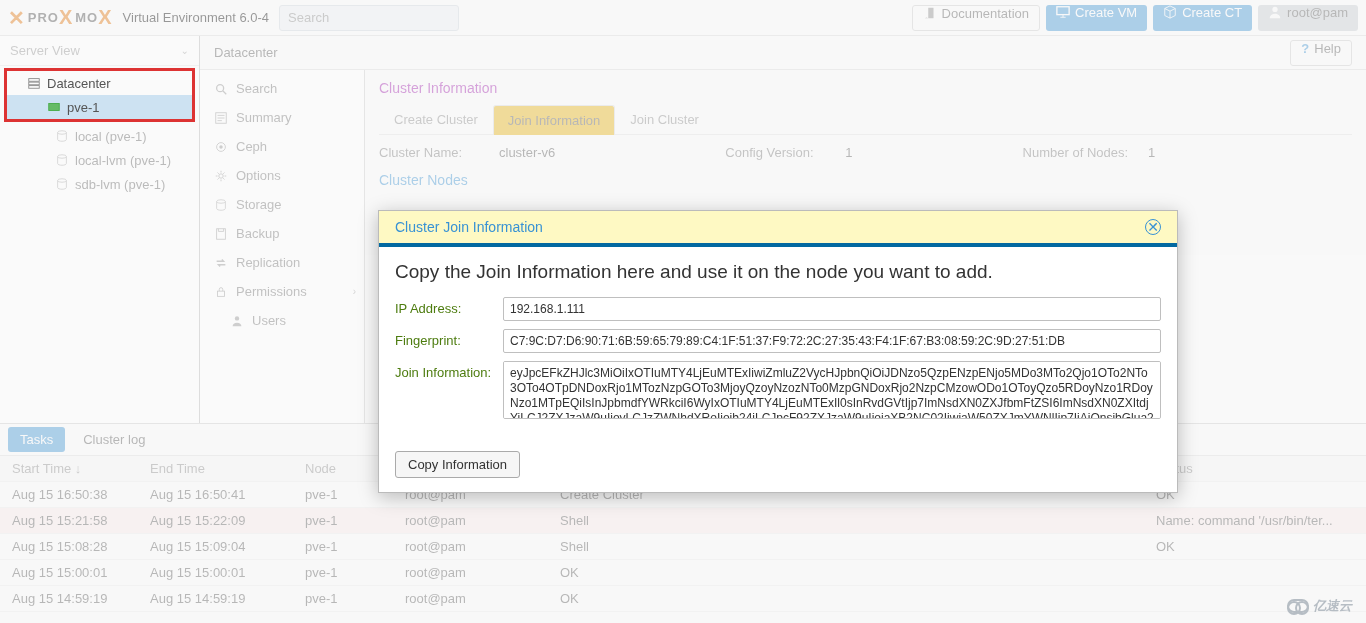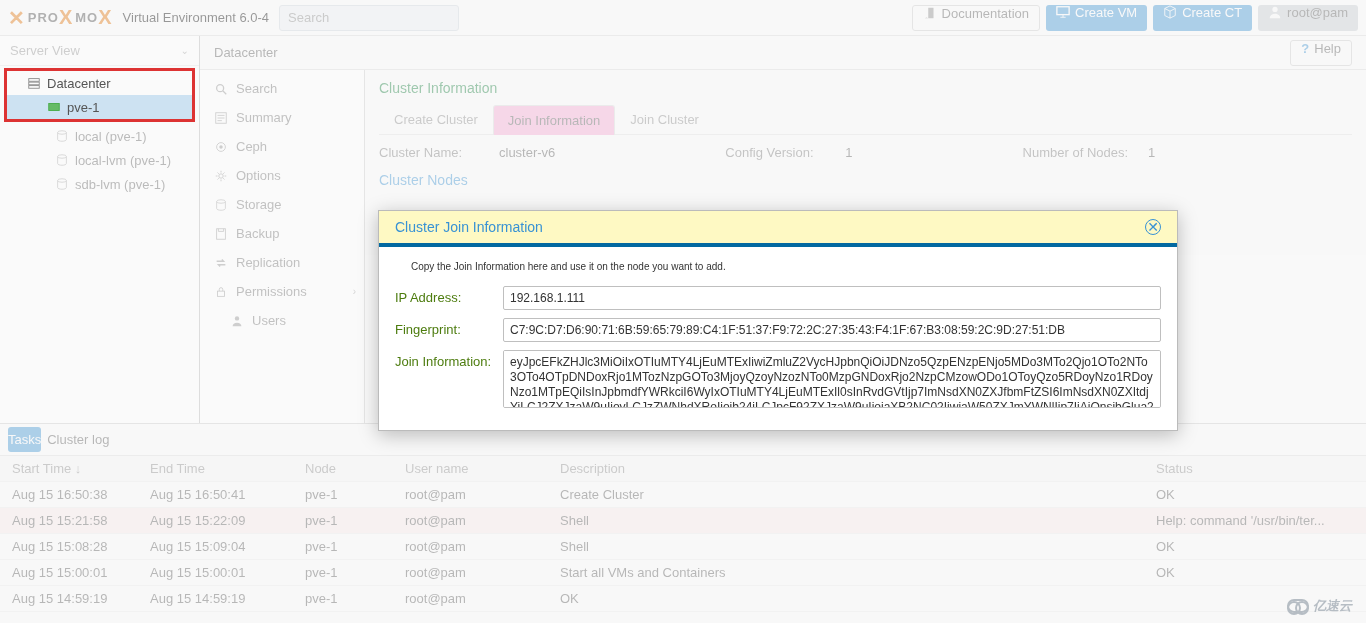--- a/index.html
+++ b/index.html
@@ -32,45 +32,45 @@
 #mid-wrap { flex:1; display:flex; flex-direction:column; }
 #crumb { height:34px; background:#fff; border-bottom:1px solid #ddd; display:flex; align-items:center; padding:0 14px; justify-content:space-between; }
 
 #mid { flex:1; display:flex; }
 #menu { width:165px; background:#fafafa; border-right:1px solid #e5e5e5; padding-top:4px; }
 .mitem { height:29px; display:flex; align-items:center; gap:8px; padding-left:14px; cursor:pointer; color:#666; }
 .mitem.sel2 { background:#e6eef5; }
 .mitem.sub { padding-left:30px; }
 
 #content { flex:1; background:#fff; padding:10px 14px; position:relative; }
-.section-title { color:#15803d; font-size:14px; margin-bottom:8px; }
+.section-title { color:#a21caf; font-size:14px; margin-bottom:8px; }
 .tabrow { display:flex; gap:0; border-bottom:1px solid #e5e5e5; margin-bottom:10px; }
 .tab { padding:7px 14px; border:1px solid transparent; border-bottom:none; color:#888; cursor:pointer; }
-.tab.act { border-color:#ddd; background:#f9a8d4; border-radius:3px 3px 0 0; color:#555; position:relative; top:1px; }
+.tab.act { border-color:#ddd; background:#eab308; border-radius:3px 3px 0 0; color:#555; position:relative; top:1px; }
 .inforow { display:flex; gap:50px; margin-bottom:12px; }
 .inforow .lbl { color:#777; min-width:100px; }
 .subhdr { color:#3892d4; font-size:14px; }
 
 
 #modal { position:absolute; left:378px; top:210px; width:800px; background:#fff; border:1px solid #bbb; box-shadow:0 4px 18px rgba(0,0,0,0.25); z-index:50; }
 #modal-hd { height:36px; display:flex; align-items:center; justify-content:space-between; padding:0 16px; border-bottom:4px solid #0369a1; background:#fef9c3; }
 #modal-hd .t { color:#3892d4; font-size:14px; }
 #modal-bd { padding:14px 16px; }
-.hint { color:#333; margin-bottom:14px; font-size:10px;margin-left:16px; }
+.hint { color:#333; margin-bottom:14px; font-size:19px; }
 .frow { display:flex; align-items:flex-start; margin-bottom:8px; }
 .frow .fl { width:108px; color:#4d7c0f; padding-top:4px; }
 .frow input,.frow textarea { flex:1; border:1px solid #bfbfbf; border-radius:2px; padding:4px 6px; font-size:12px; font-family:inherit; background:#fff; color:#333; }
 .frow textarea { height:58px; resize:none; line-height:1.25; }
 #modal-ft { padding:10px 16px 14px; }
 .btn-plain { display:inline-block; padding:5px 12px; border:1px solid #aaa; border-radius:3px; background:#f6f6f6; cursor:pointer; color:#333; }
 
 
 #log { height:200px; background:#fff; border-top:1px solid #ccc; display:flex; flex-direction:column; }
 #log-tabs { height:32px; display:flex; align-items:center; gap:6px; padding:0 8px; border-bottom:1px solid #e0e0e0; }
-.ltab { padding:5px 0; border-radius:3px; cursor:pointer; }
+.ltab { padding:5px 12px; border-radius:3px; cursor:pointer; }
 .ltab.act2 { background:#3892d4; color:#fff; }
 #log-head,#log-body .lrow { display:flex; height:26px; align-items:center; border-bottom:1px solid #eee; }
 #log-head { background:#fafafa; color:#888; }
 .c1{width:150px;padding-left:12px;}
 .c2{width:155px;}
 .c3{width:100px;}
 .c4{width:155px;}
 .c5{flex:1;}
 .c6{width:210px;padding-right:10px;}
 .lrow.err { background:#fbecec; }
@@ -326,36 +326,35 @@
         <div class="c4">root@pam</div>
         <div class="c5">Create Cluster</div>
         <div class="c6">OK</div>
       </div>
       <div class="lrow err">
         <div class="c1">Aug 15 15:21:58</div>
         <div class="c2">Aug 15 15:22:09</div>
         <div class="c3">pve-1</div>
         <div class="c4">root@pam</div>
         <div class="c5">Shell</div>
-        <div class="c6">Help: command '/usr/bin/ter...</div>
+        <div class="c6">Name: command '/usr/bin/ter...</div>
       </div>
       <div class="lrow">
         <div class="c1">Aug 15 15:08:28</div>
         <div class="c2">Aug 15 15:09:04</div>
         <div class="c3">pve-1</div>
         <div class="c4">root@pam</div>
         <div class="c5">Shell</div>
         <div class="c6">OK</div>
       </div>
       <div class="lrow">
         <div class="c1">Aug 15 15:00:01</div>
         <div class="c2">Aug 15 15:00:01</div>
         <div class="c3">pve-1</div>
         <div class="c4">root@pam</div>
-        <div class="c5">Start all VMs and Containers</div>
         <div class="c6">OK</div>
       </div>
       <div class="lrow">
         <div class="c1">Aug 15 14:59:19</div>
         <div class="c2">Aug 15 14:59:19</div>
         <div class="c3">pve-1</div>
         <div class="c4">root@pam</div>
         <div class="c6">OK</div>
       </div>
     </div>
@@ -374,18 +373,21 @@
     </div>
     <div class="frow">
       <div class="fl">Fingerprint:</div>
       <input readonly="" value="C7:9C:D7:D6:90:71:6B:59:65:79:89:C4:1F:51:37:F9:72:2C:27:35:43:F4:1F:67:B3:08:59:2C:9D:27:51:DB" style="">
     </div>
     <div class="frow">
       <div class="fl">Join Information:</div>
       <textarea readonly="" style="">eyJpcEFkZHJlc3MiOiIxOTIuMTY4LjEuMTExIiwiZmluZ2VycHJpbnQiOiJDNzo5QzpENzpENjo5MDo3MTo2Qjo1OTo2NTo3OTo4OTpDNDoxRjo1MTozNzpGOTo3MjoyQzoyNzozNTo0MzpGNDoxRjo2NzpCMzowODo1OToyQzo5RDoyNzo1RDoyNzo1MTpEQiIsInJpbmdfYWRkciI6WyIxOTIuMTY4LjEuMTExIl0sInRvdGVtIjp7ImNsdXN0ZXJfbmFtZSI6ImNsdXN0ZXItdjYiLCJ2ZXJzaW9uIjoyLCJzZWNhdXRoIjoib24iLCJpcF92ZXJzaW9uIjoiaXB2NC02IiwiaW50ZXJmYWNlIjp7IjAiOnsibGlua251bWJlciI6IjAifX19fQ==</textarea>
     </div>
   </div>
+  <div id="modal-ft">
+    <span class="btn-plain">Copy Information</span>
+  </div>
 </div>
 
 <div id="watermark">
   <span class="cl"></span>
   <span>亿速云</span>
 </div>
 
 </body></html>

